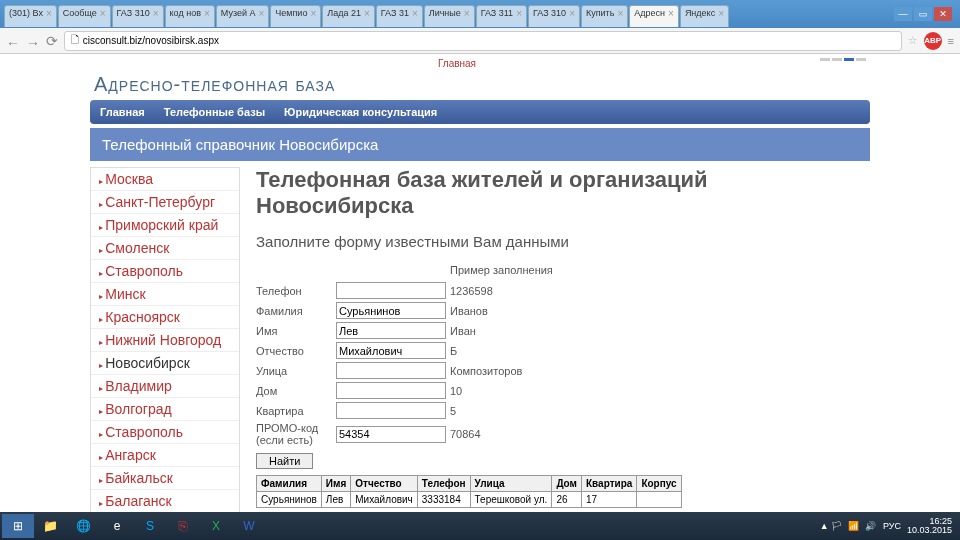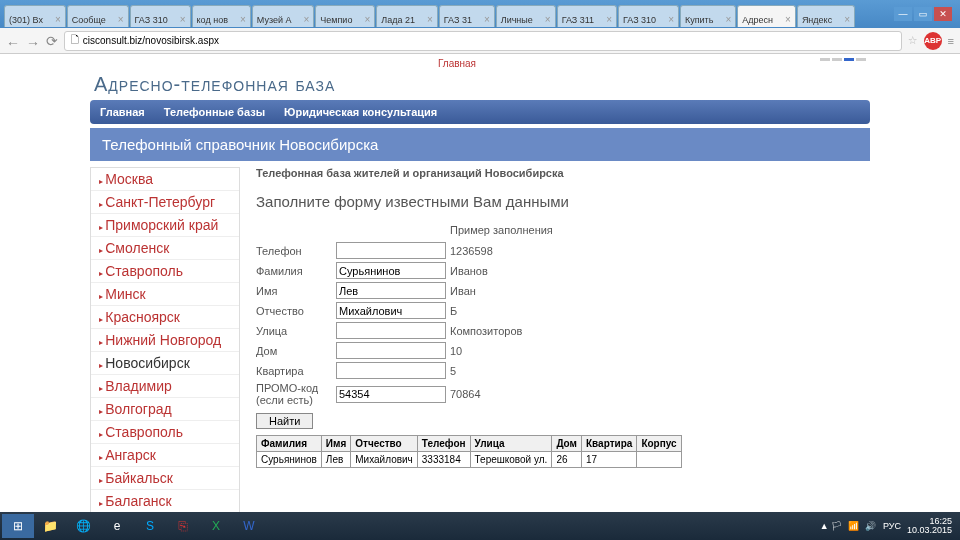--- a/index.html
+++ b/index.html
@@ -1,19 +1,19 @@
 <!DOCTYPE html>
 <html><head>
 <meta charset="utf-8">
 <style>
 *{margin:0;padding:0;box-sizing:border-box;font-family:Arial,sans-serif}
 body{background:#f0f0f0;width:960px;height:540px;overflow:hidden;font-size:11px}
 .browser-chrome{background:linear-gradient(#5a9bd4,#4788c5);height:28px;display:flex;align-items:center;padding:0 4px}
 .tabs{display:flex;gap:1px;height:22px;margin-top:4px}
-.tab{background:#c2d9ed;padding:2px 4px;display:flex;align-items:flex-end;gap:12px;font-size:9px;color:#333;max-width:65px;overflow:hidden;white-space:nowrap;border-radius:3px 3px 0 0;border:1px solid #8ab;border-bottom:none}
+.tab{background:#c2d9ed;padding:2px 4px;display:flex;align-items:flex-start;gap:3px;font-size:9px;color:#333;max-width:65px;overflow:hidden;white-space:nowrap;border-radius:3px 3px 0 0;border:1px solid #8ab;border-bottom:none}
 .tab.active{background:#f5f5f5}
 .tab-close{color:#999;font-size:10px}
 .wc{display:flex;gap:2px;margin-left:auto;padding-right:4px}
 .wc span{width:18px;height:14px;background:#5a9bd4;color:#fff;display:flex;align-items:center;justify-content:center;font-size:9px}
 .wc .close{background:#c75050}
 .addr-bar{background:#f5f5f5;height:26px;display:flex;align-items:center;padding:0 6px;gap:6px;border-bottom:1px solid #ccc}
 .nav-btn{color:#888;font-size:14px}
 .addr-input{flex:1;height:20px;border:1px solid #ccc;border-radius:3px;padding:0 6px;font-size:10px;display:flex;align-items:center;gap:4px;background:#fff}
 .abp{width:18px;height:18px;background:#d33;border-radius:50%;color:#fff;font-size:8px;display:flex;align-items:center;justify-content:center;font-weight:bold}
 .viewport{background:#fff;height:472px;overflow:auto}
@@ -23,21 +23,21 @@
 .logo{font-size:20px;color:#4a6a8a;font-variant:small-caps;letter-spacing:1px;padding:4px}
 .navbar{background:linear-gradient(#5a7bb8,#3a5a98);border-radius:4px;padding:6px 10px;color:#fff;font-size:11px}
 .navbar span{margin-right:16px;font-weight:bold}
 .subheader{background:#6a8ac5;color:#fff;padding:8px 12px;font-size:15px;margin-top:4px}
 .content{display:flex;margin-top:6px}
 .sidebar{width:150px;border:1px solid #ddd;padding:0}
 .sidebar li{list-style:none;border-bottom:1px solid #eee;padding:3px 8px;font-size:14px;color:#b33}
 .sidebar li::before{content:"▸ ";color:#b33;font-size:8px}
 .sidebar li.black{color:#333}
 .main{flex:1;padding:0 16px}
-.main h1{font-size:11px;color:#575757;font-weight:bold;margin-bottom:10px}
+.main h1{font-size:22px;color:#575757;font-weight:bold;margin-bottom:10px}
 .instr{font-size:15px;color:#555;margin:14px 0}
 .form-row{display:flex;align-items:center;margin:3px 0;font-size:11px;color:#555}
 .form-row .lbl{width:80px}
 .form-row input{width:110px;height:17px;border:1px solid #999;font-size:11px;padding:0 2px}
 .form-row .ex{margin-left:4px;color:#555}
 .ex-head{margin-left:80px;padding-left:114px;font-size:11px;color:#555;margin-bottom:6px}
 .find-btn{border:1px solid #888;background:#efefef;font-size:11px;padding:1px 12px;margin-top:4px}
 table{border-collapse:collapse;margin-top:6px;font-size:10px}
 th,td{border:1px solid #999;padding:2px 4px;text-align:left}
 th{background:#f0f0f0}

